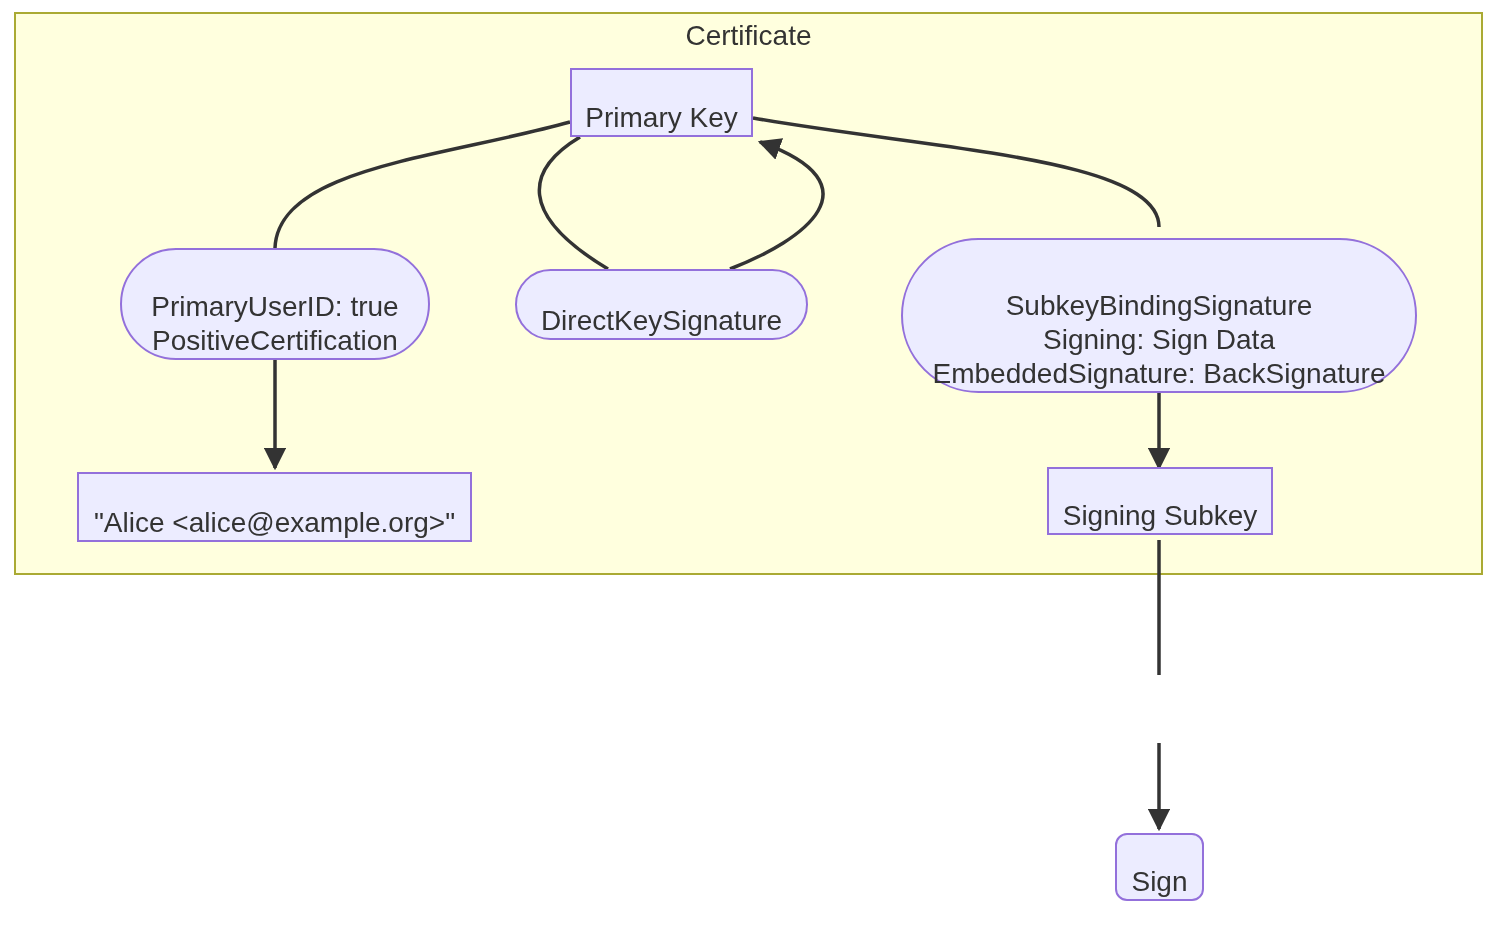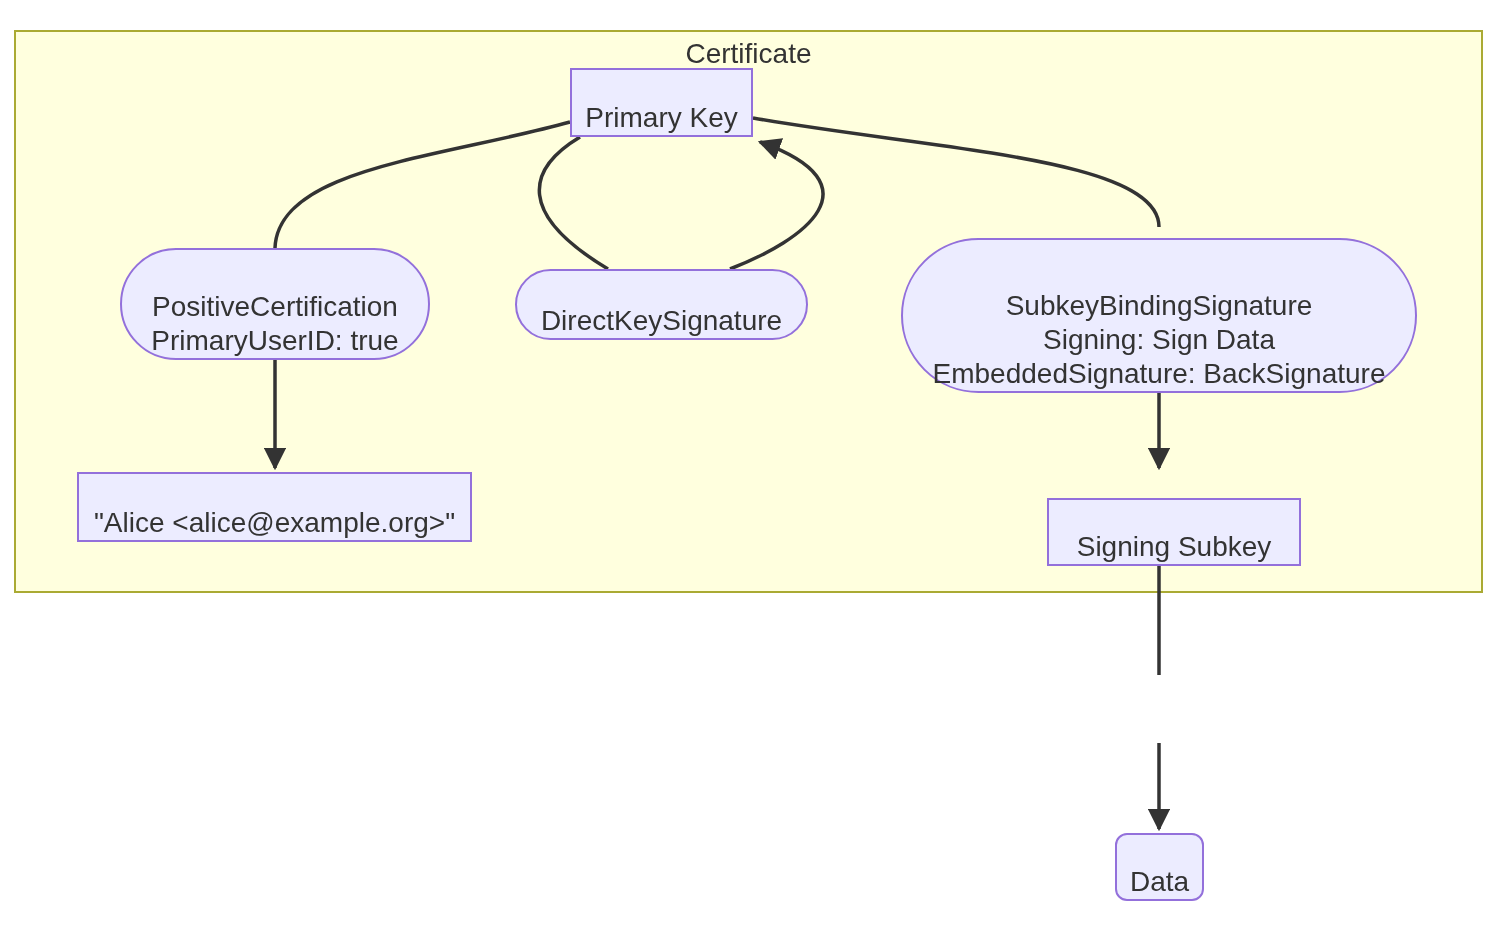--- a/index.html
+++ b/index.html
@@ -1,21 +1,21 @@
 <!DOCTYPE html>
 <html><head>
 <meta charset="utf-8">
 <style>
   html,body{margin:0;padding:0;background:#ffffff;}
   .canvas{
     position:relative;width:1500px;height:927px;background:#ffffff;
     font-family:"Liberation Sans",sans-serif;color:#333333;overflow:hidden;
   }
   .cluster{
-    position:absolute;left:14px;top:30px;width:1469px;height:563px;
+    position:absolute;left:14px;top:12px;width:1469px;height:563px;
     background:#ffffde;border:2px solid #aaaa33;box-sizing:border-box;z-index:1;
   }
   .cluster-label{
     position:absolute;top:6px;left:0;width:100%;text-align:center;
     font-size:28px;color:#333333;
   }
   svg.edges{position:absolute;left:0;top:0;z-index:2;}
   .edge{stroke:#333333;stroke-width:3.5;fill:none;}
   .node{
     position:absolute;z-index:3;background:#ECECFF;border:2px solid #9370DB;
@@ -49,40 +49,40 @@
     <path class="edge" d="M 1159 382 L 1159 468" marker-end="url(#arrowhead)"></path>
     <path class="edge" d="M 1159 540 L 1159 675"></path>
     <path class="edge" d="M 1159 743 L 1159 829" marker-end="url(#arrowhead)"></path>
   </svg>
 
   <div class="node rect" style="left:570px;top:68px;width:183px;height:69px">
     <span>Primary Key</span>
   </div>
 
   <div class="node stadium" style="left:120px;top:248px;width:310px;height:112px">
+    <span>PrimaryUserID: true</span>
     <span>PositiveCertification</span>
-    <span>PrimaryUserID: true</span>
   </div>
 
   <div class="node stadium" style="left:515px;top:269px;width:293px;height:71px">
     <span>DirectKeySignature</span>
   </div>
 
   <div class="node stadium" style="left:901px;top:238px;width:516px;height:155px">
     <span>SubkeyBindingSignature</span>
     <span>Signing: Sign Data</span>
     <span>EmbeddedSignature: BackSignature</span>
   </div>
 
   <div class="node rect" style="left:77px;top:472px;width:395px;height:70px">
     <span>"Alice &lt;alice@example.org&gt;"</span>
   </div>
 
-  <div class="node rect" style="left:1047px;top:498px;width:254px;height:68px">
+  <div class="node rect" style="left:1047px;top:467px;width:226px;height:68px">
     <span>Signing Subkey</span>
   </div>
 
 
   <div class="node rounded" style="left:1115px;top:833px;width:89px;height:68px">
-    <span>Data</span>
+    <span>Sign</span>
   </div>
 
 </div>
 
 </body></html>

